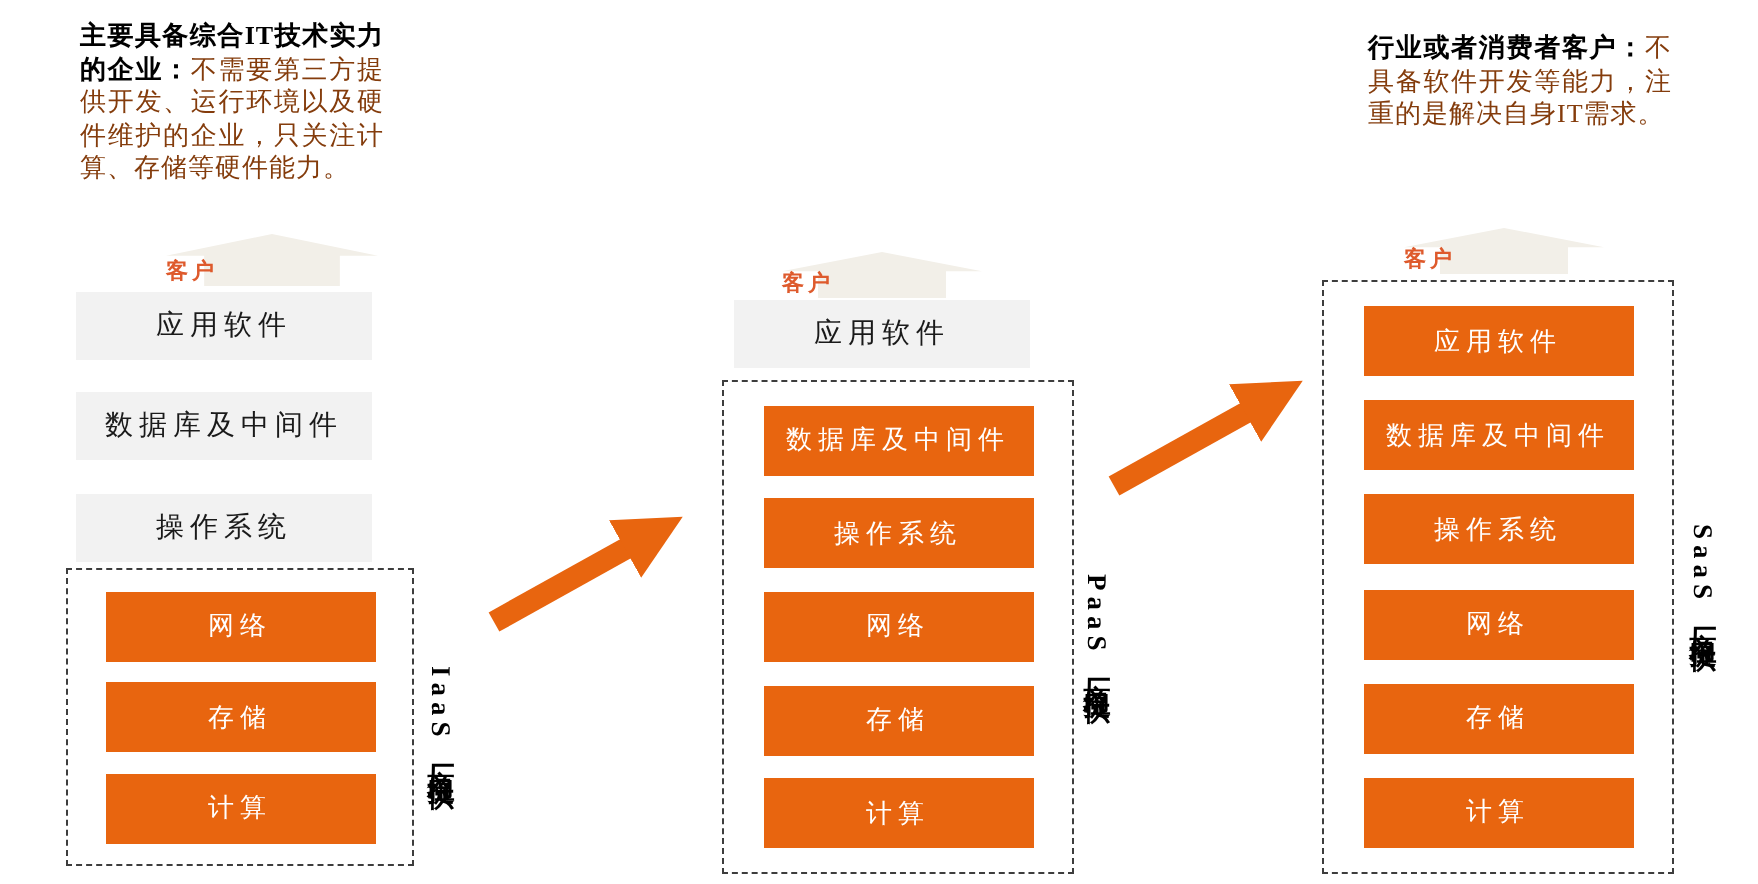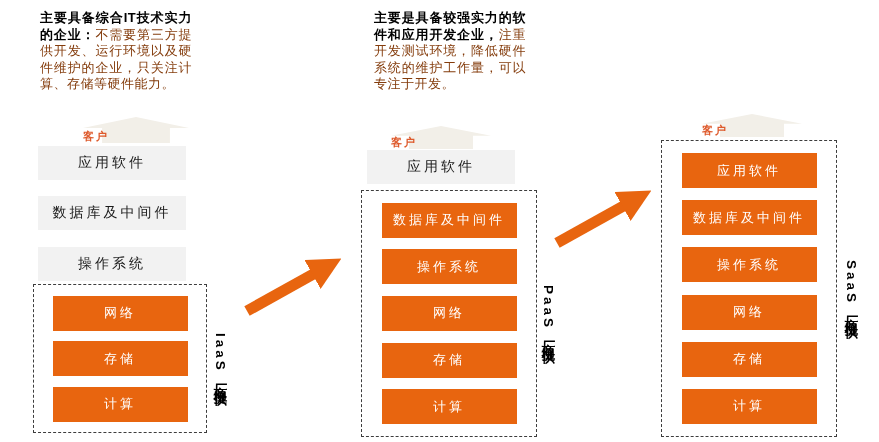--- a/index.html
+++ b/index.html
@@ -1,17 +1,17 @@
 <!DOCTYPE html>
 <html><head>
 <meta charset="utf-8">
 <style>
   html,body{margin:0;padding:0;background:#fff;}
   .canvas{position:relative;width:879px;height:442px;background:#fff;overflow:hidden;
-          font-family:Liberation Sans, sans-serif;}
+          font-family:Liberation Serif, serif;}
   .desc{position:absolute;margin:0;font-size:13px;line-height:16.6px;color:#843C0C;
         text-align:justify;letter-spacing:0.5px;}
   .desc b{color:#000;font-weight:bold;}
   .cust{position:absolute;}
   .cust .shape{position:absolute;left:0;top:0;width:100%;height:100%;background:#F2EFE8;
         clip-path:polygon(50% 0%,100% 42%,82% 42%,82% 100%,18% 100%,18% 42%,0% 42%);}
   .cust .lbl{position:absolute;left:0;right:0;bottom:0;text-align:left;font-size:11px;
         font-weight:bold;color:#DE5A2C;letter-spacing:2px;line-height:14px;}
   .gbox{position:absolute;background:#F2F2F2;color:#1a1a1a;font-size:14px;letter-spacing:3px;
         display:flex;align-items:center;justify-content:center;width:148px;height:34px;}
@@ -52,21 +52,20 @@
 
   <svg class="flow" style="left:238px;top:244px;" width="115" height="80" viewBox="0 0 115 80">
     <defs>
       <marker id="ah1" markerWidth="3" markerHeight="3" refX="1.4" refY="1.5" orient="auto">
         <path d="M0,0 L3,1.5 L0,3 z" fill="#E8650F"></path>
       </marker>
     </defs>
     <line x1="9" y1="67" x2="88" y2="23" stroke="#E8650F" stroke-width="11" marker-end="url(#ah1)"></line>
   </svg>
 
-  <p class="desc" style="left:374px;top:10px;width:152px;"><b>主要是具备较强实力的软件和应用开发企业，</b><span>注重开发测试环境，降低硬件系统的维护工作量，可以专注于开发。</span></p>
 
   <div class="cust" style="left:391px;top:126px;width:100px;height:23px;">
     <div class="shape"></div>
     <span class="lbl">客户</span>
   </div>
 
   <div class="gbox" style="left:367px;top:150px;">应用软件</div>
 
   <div class="dashed" style="left:361px;top:190px;width:176px;height:247px;">
     <div class="obox">数据库及中间件</div>
@@ -82,20 +81,21 @@
 
   <svg class="flow" style="left:548px;top:176px;" width="115" height="80" viewBox="0 0 115 80">
     <defs>
       <marker id="ah2" markerWidth="3" markerHeight="3" refX="1.4" refY="1.5" orient="auto">
         <path d="M0,0 L3,1.5 L0,3 z" fill="#E8650F"></path>
       </marker>
     </defs>
     <line x1="9" y1="67" x2="88" y2="23" stroke="#E8650F" stroke-width="11" marker-end="url(#ah2)"></line>
   </svg>
 
+  <p class="desc" style="left:684px;top:16px;width:152px;"><b>行业或者消费者客户：</b><span>不具备软件开发等能力，注重的是解决自身IT需求。</span></p>
 
   <div class="cust" style="left:702px;top:114px;width:100px;height:23px;">
     <div class="shape"></div>
     <span class="lbl">客户</span>
   </div>
 
   <div class="dashed" style="left:661px;top:140px;width:176px;height:297px;">
     <div class="obox">应用软件</div>
     <div class="obox">数据库及中间件</div>
     <div class="obox">操作系统</div>

